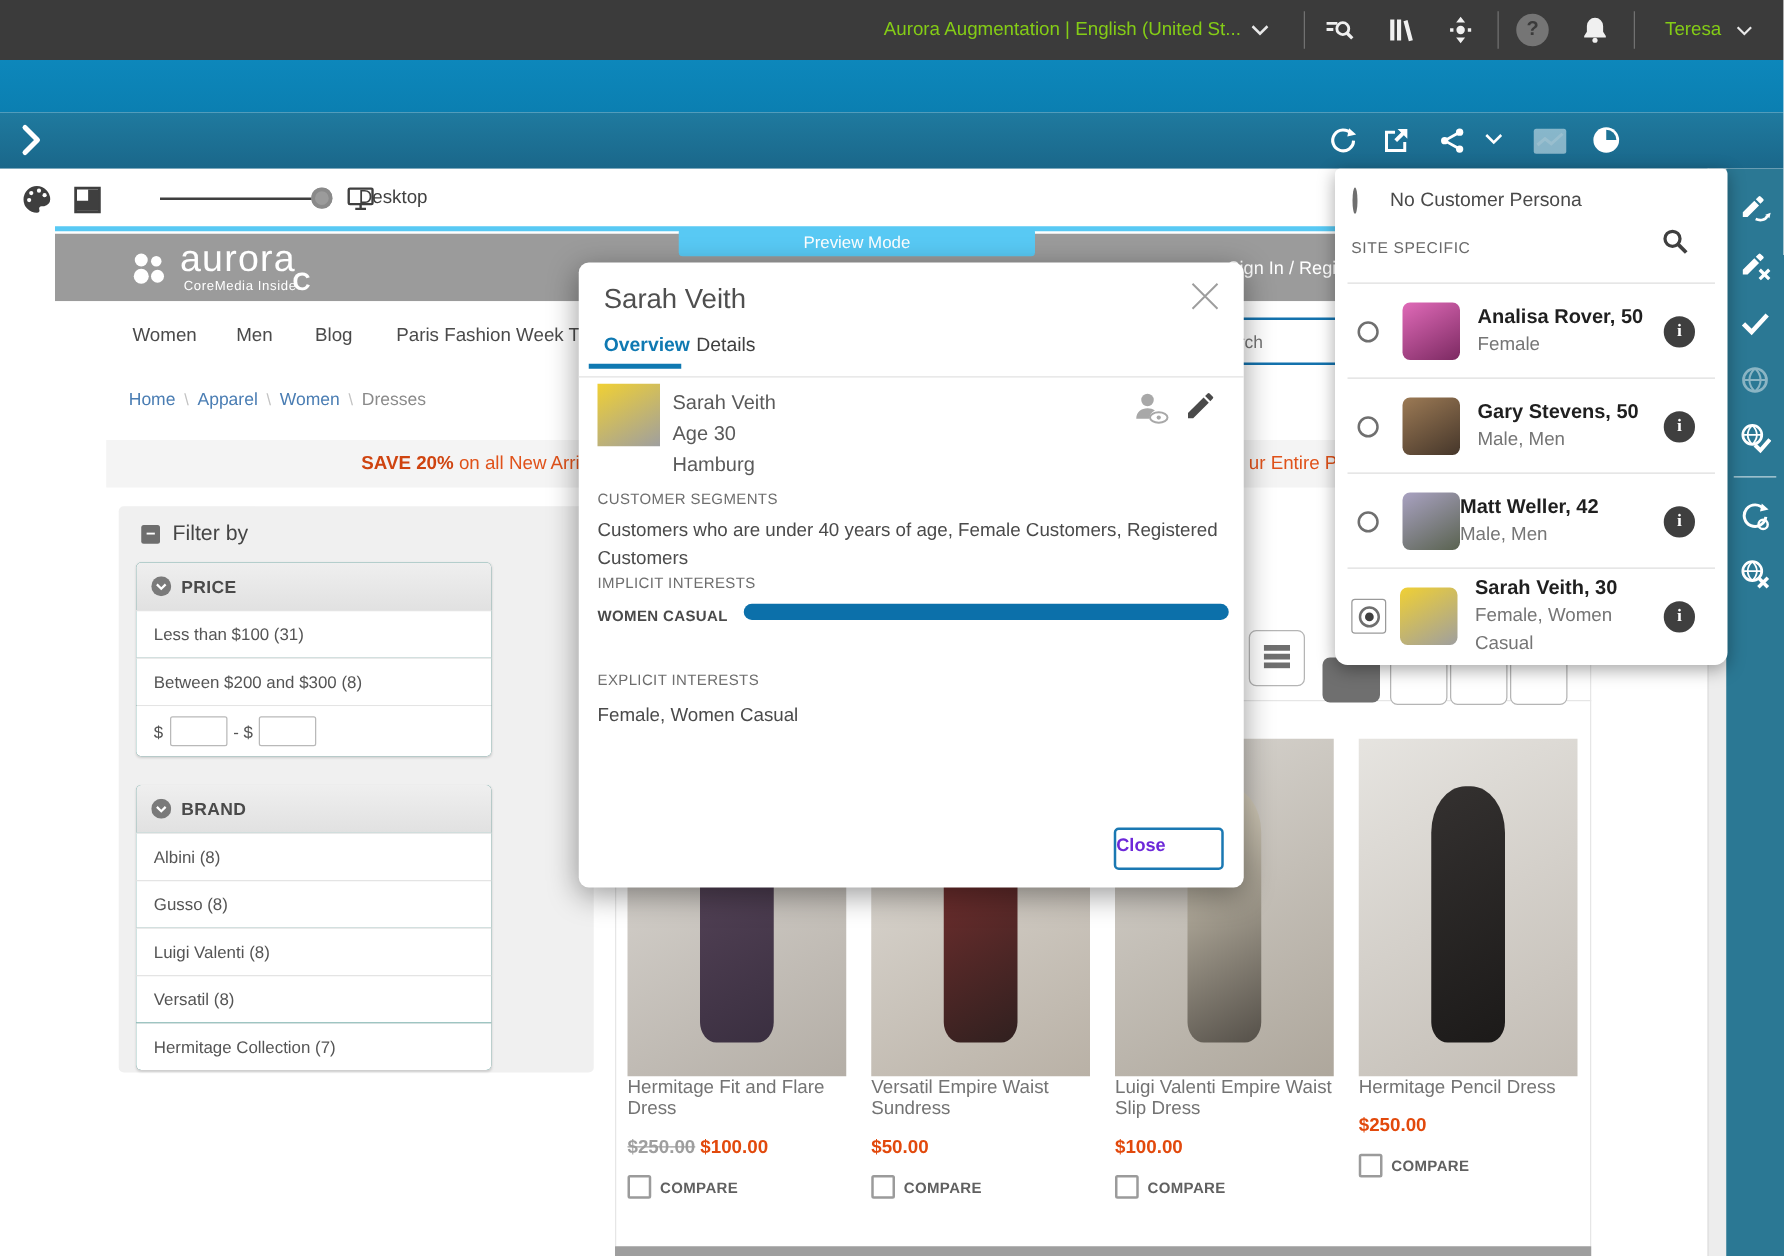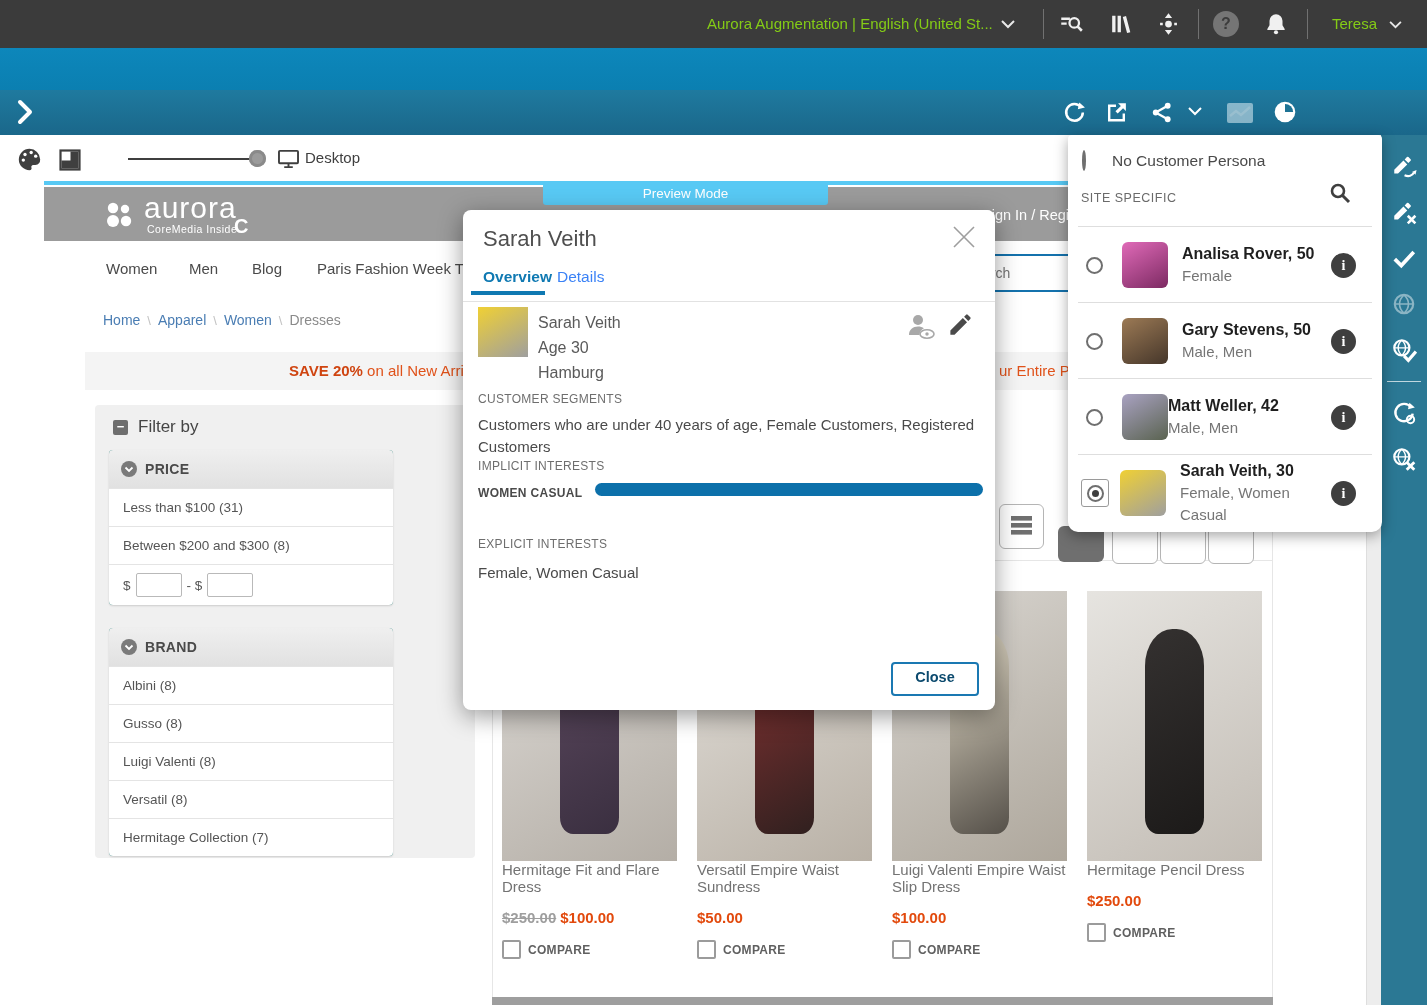--- a/index.html
+++ b/index.html
@@ -83,29 +83,29 @@
   .p-nm{font-size:16px;font-weight:bold;color:#1f1f1f;line-height:22px}
   .p-tr{font-size:15px;color:#757575;line-height:22px}
   .info-ic{width:25px;height:25px;border-radius:50%;background:#3f3f3f;color:#fff;font-size:14px;
            font-weight:bold;text-align:center;line-height:25px;font-family:"Liberation Serif",serif}
   
   .modal{left:463px;top:210px;width:532px;height:500px;background:#fff;border-radius:8px;z-index:50;
          box-shadow:0 6px 24px rgba(0,0,0,.4)}
   .m-title{font-size:22px;color:#4f4f4f}
   .m-tab{font-size:15.5px}
   .m-tab.active{color:#0f79b2;font-weight:bold}
-  .m-tab.idle{color:#3b82f6}
+  .m-tab.idle{color:#404040}
   .m-underline{background:#0f79b2;height:4px}
   .m-div{height:1px;background:#e2e2e2}
   .m-cap{font-size:12px;color:#6e6e6e;letter-spacing:.3px}
   .m-body{font-size:15px;color:#4a4a4a;line-height:22px}
   .m-line{font-size:16px;color:#5a5a5a;line-height:25px}
   .pbar{height:13px;border-radius:7px;background:#0c70aa}
   .close-btn{width:84px;height:30px;border:2px solid #1a78b2;border-radius:4px;background:#fff;
-             color:#0c4a6e;font-weight:bold;font-size:14.5px;text-align:center;line-height:27px}
+             color:#6d28d9;font-weight:bold;font-size:14.5px;line-height:27px}
 </style>
 </head>
 <body>
 
 <div id="screen">
 
   <div class="abs topbar">
     <div class="abs tb-text" style="left:707px;top:0">Aurora Augmentation | English (United St...</div>
     <svg class="abs" style="left:1001px;top:19px" width="14" height="10" viewBox="0 0 14 10">
       <path d="M1 2l6 6 6-6" fill="none" stroke="#e8e8e8" stroke-width="2"></path>
@@ -193,21 +193,21 @@
       <rect x="2.5" y="2.5" width="19" height="19" fill="none" stroke="#3f3f3f" stroke-width="2.2"></rect>
       <path fill="#3f3f3f" d="M12.5 3.5h8v17h-17v-8h9z"></path>
       </svg>
     <div class="abs" style="left:128px;top:159px;width:130px;height:2px;background:#3f3f3f;top:23px"></div>
     <div class="abs" style="left:249px;top:15px;width:17px;height:17px;border-radius:50%;background:#9b9b9b;
          box-shadow:inset 0 0 0 3px #8a8a8a"></div>
     <svg class="abs" style="left:277px;top:14px" width="23" height="20" viewBox="0 0 24 21">
       <rect x="2" y="2" width="20" height="13" rx="1" fill="none" stroke="#3f3f3f" stroke-width="2"></rect>
       <path stroke="#3f3f3f" stroke-width="2" d="M12 15v3M7.5 19h9"></path>
       </svg>
-    <div class="abs dev-label" style="left:305px;top:14px">Desktop</div>
+    <div class="abs dev-label" style="left:287px;top:14px">Desktop</div>
   </div>
 
   <div class="abs siteheader">
     <svg class="abs" style="left:58px;top:10px" width="36" height="36" viewBox="0 0 36 36">
       <circle cx="11" cy="11" r="5.2" fill="#fff"></circle>
         <circle cx="23" cy="12" r="4.2" fill="#fff"></circle>
       <circle cx="11" cy="24" r="6" fill="#fff"></circle>
         <circle cx="24" cy="24" r="5.2" fill="#fff"></circle>
       </svg>
     <div class="abs logo-txt" style="left:100px;top:4px">aurora</div>

